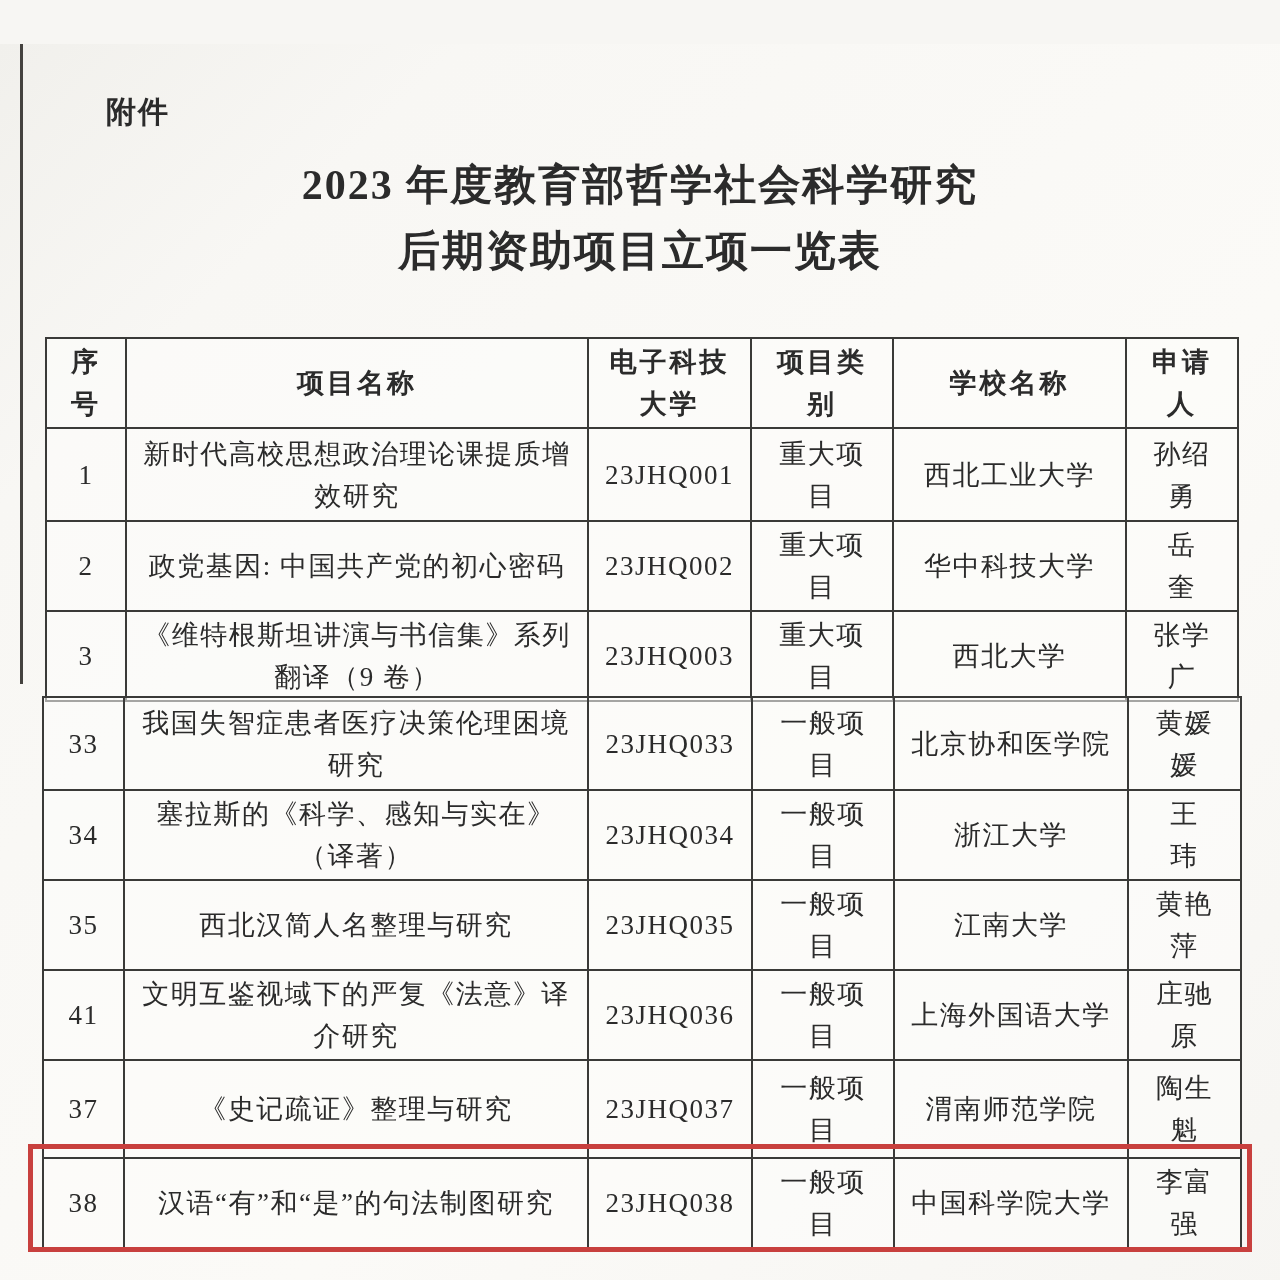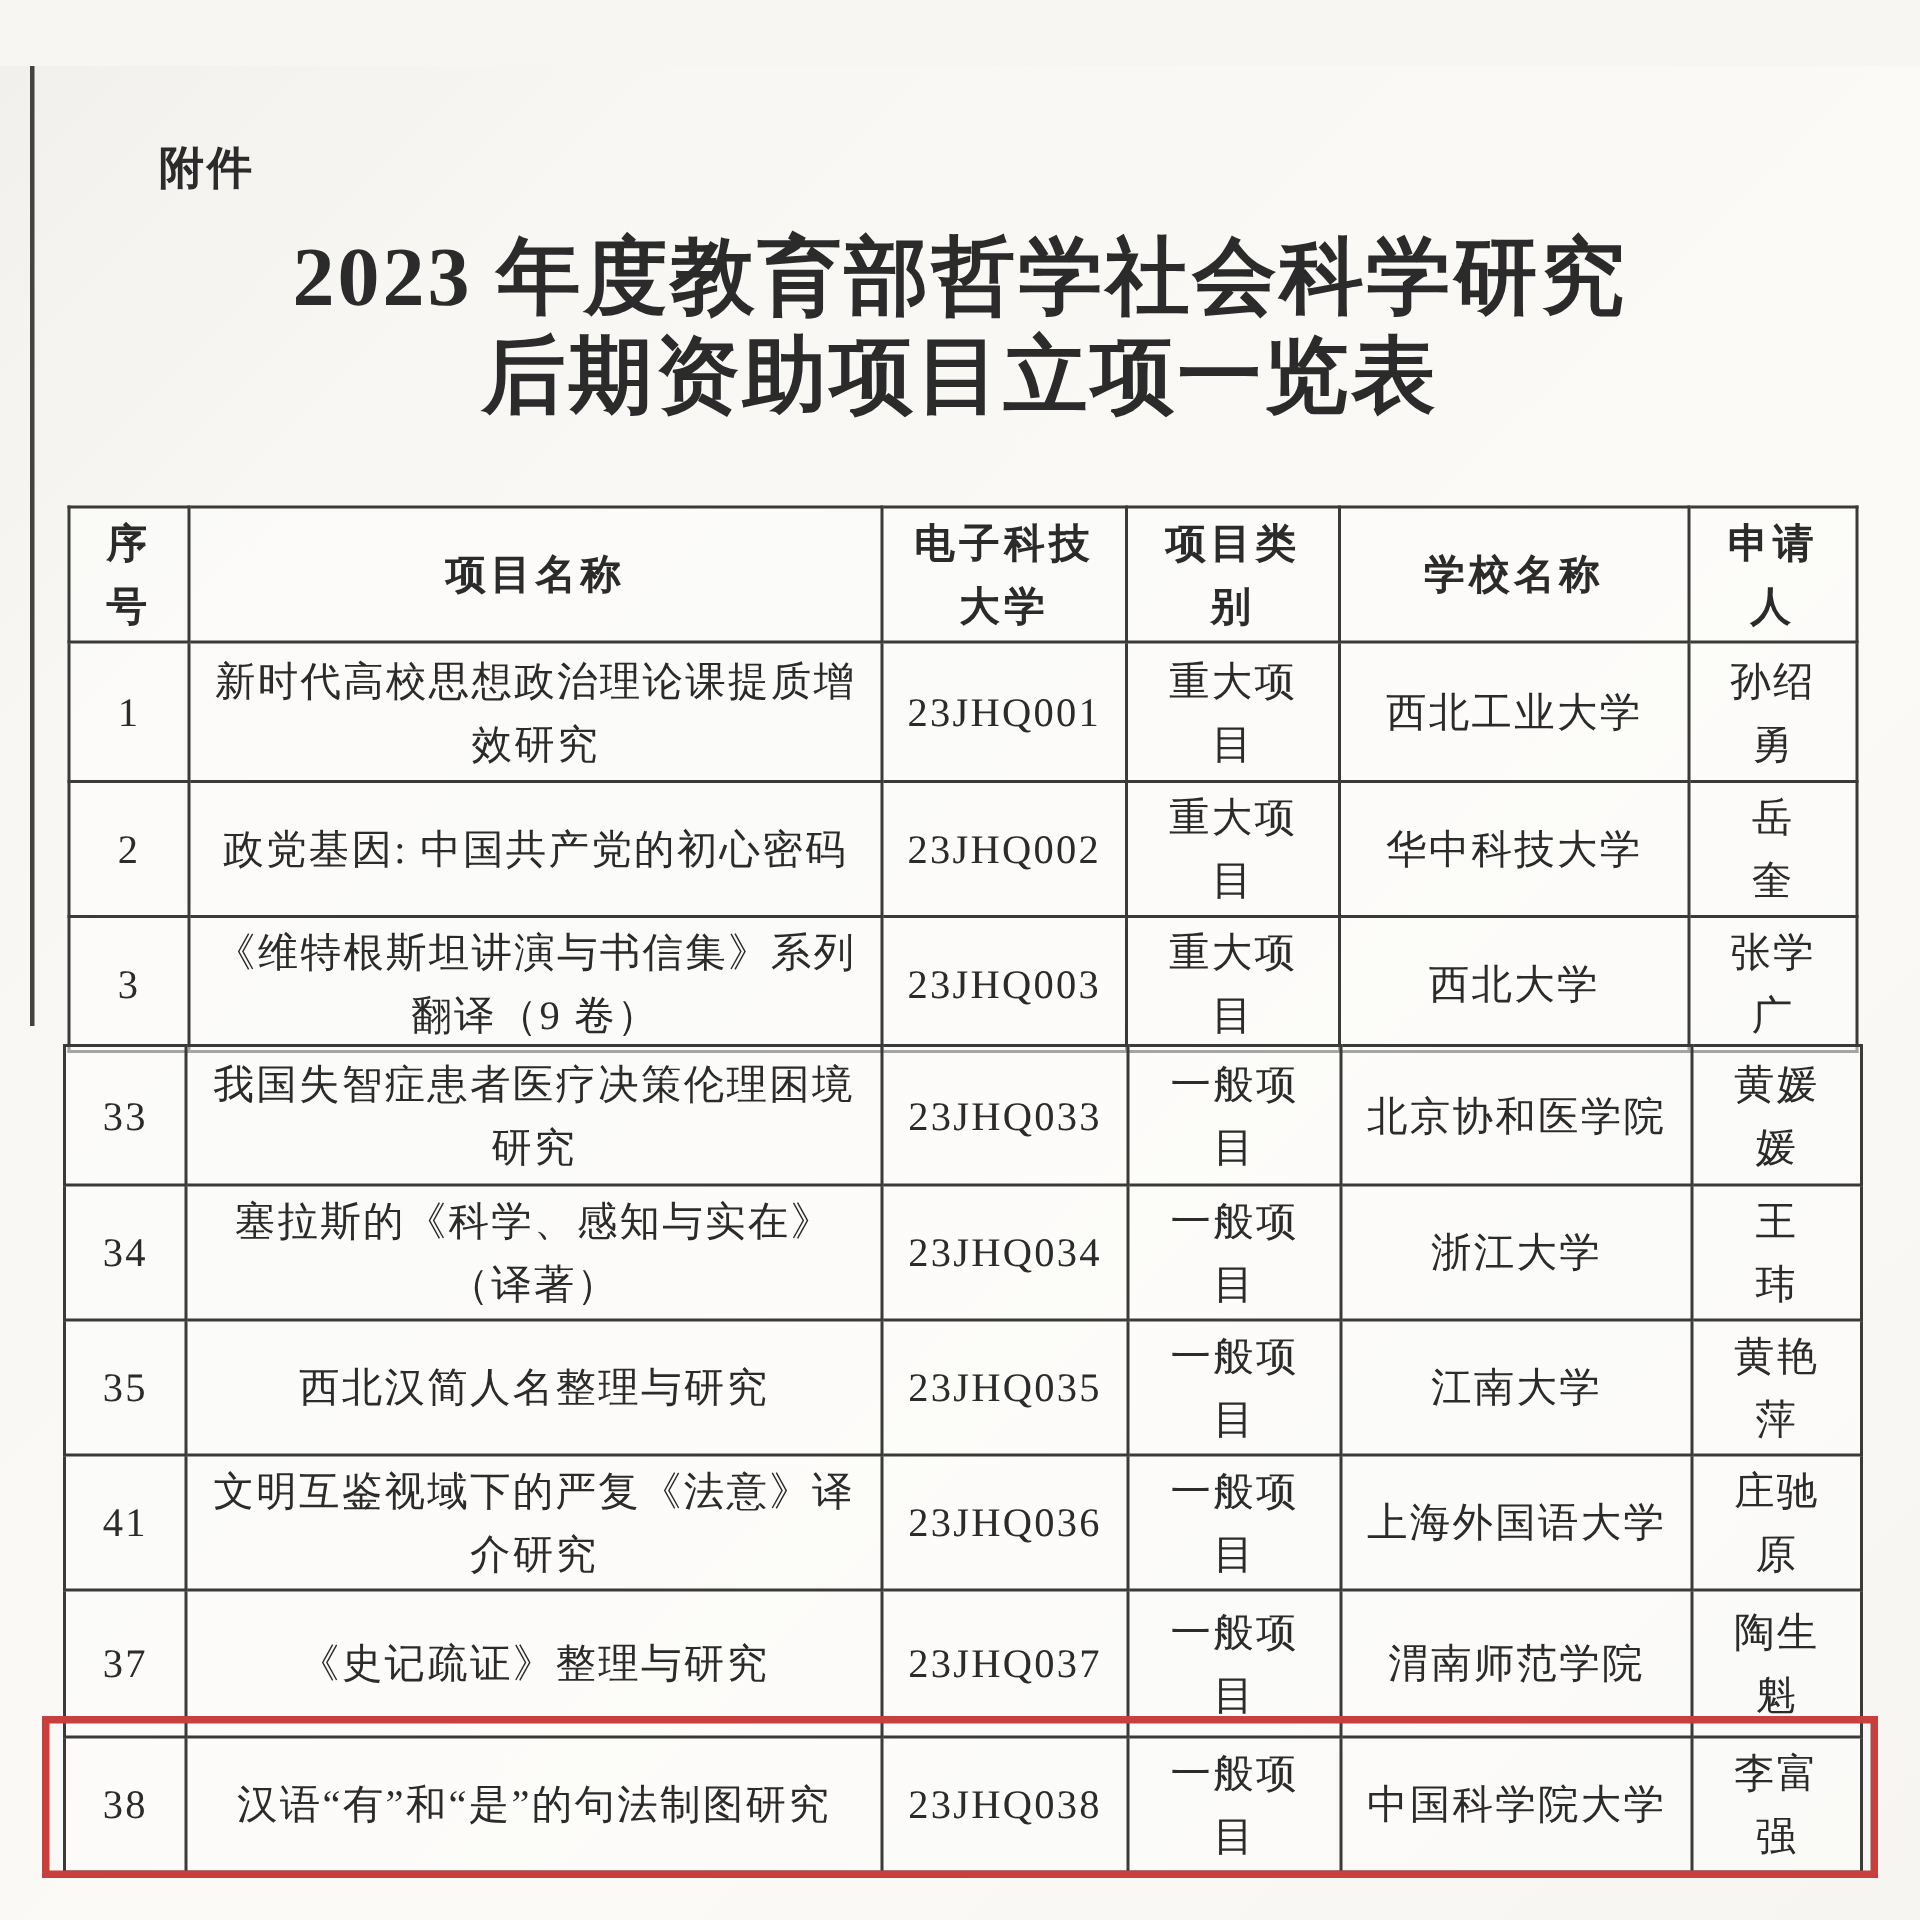--- a/index.html
+++ b/index.html
@@ -18,21 +18,21 @@
     position:absolute;left:20px;top:0;width:3px;height:640px;
     background:#44423f;
   }
   .attachment-label{
     position:absolute;left:106px;top:48px;
     font-family:"Liberation Sans","DejaVu Sans",sans-serif;
     font-size:30px;font-weight:600;letter-spacing:2px;
   }
   .doc-title{
     position:absolute;left:0;top:108px;width:1280px;
-    text-align:center;font-weight:bold;font-size:56px;line-height:66px;
+    text-align:center;font-weight:bold;font-size:42px;line-height:66px;
     letter-spacing:2px;
   }
   table.grid{
     position:absolute;border-collapse:collapse;table-layout:fixed;
     background:transparent;
   }
   table.grid td,table.grid th{
     border:2.5px solid #3a3a38;
     text-align:center;vertical-align:middle;
     font-size:27px;letter-spacing:1.5px;line-height:42px;

